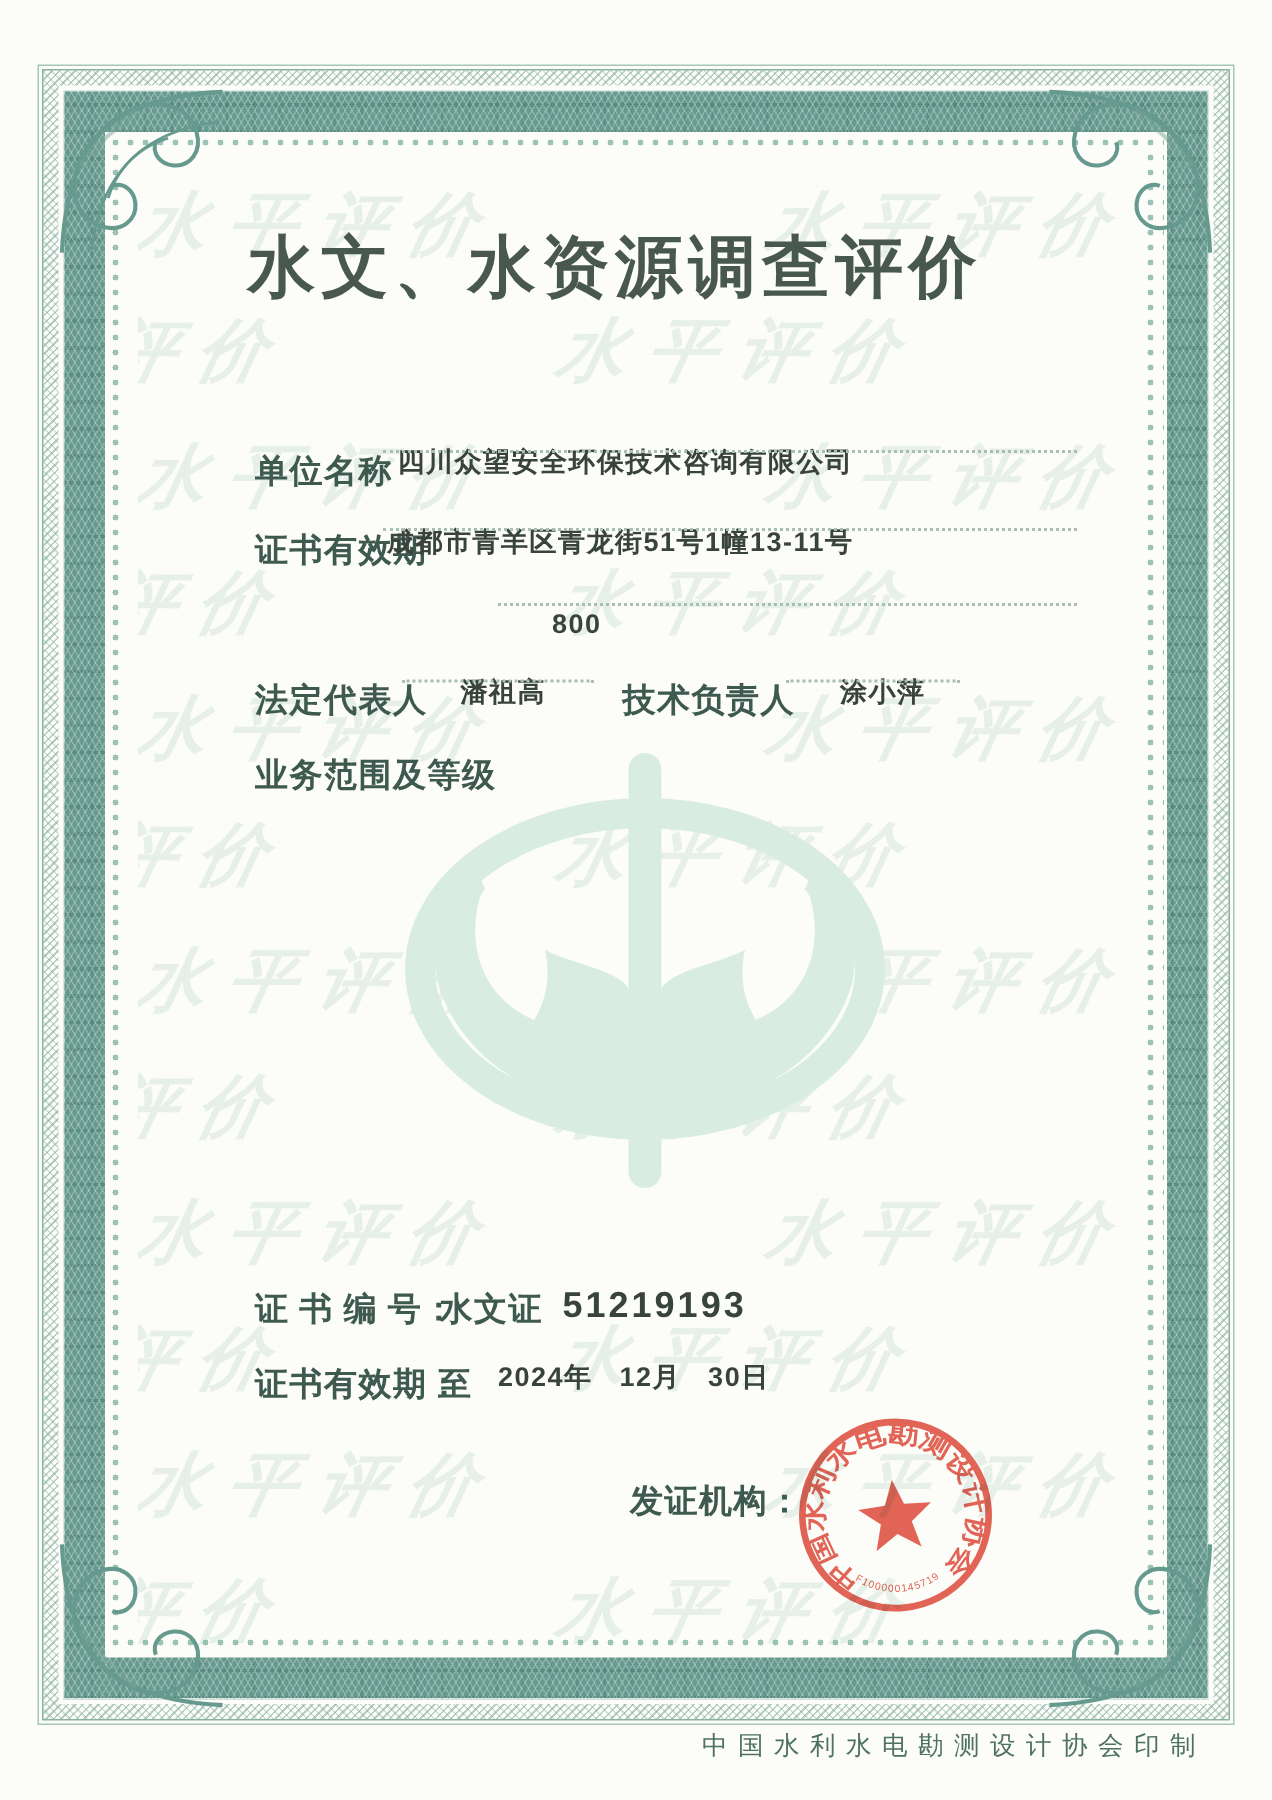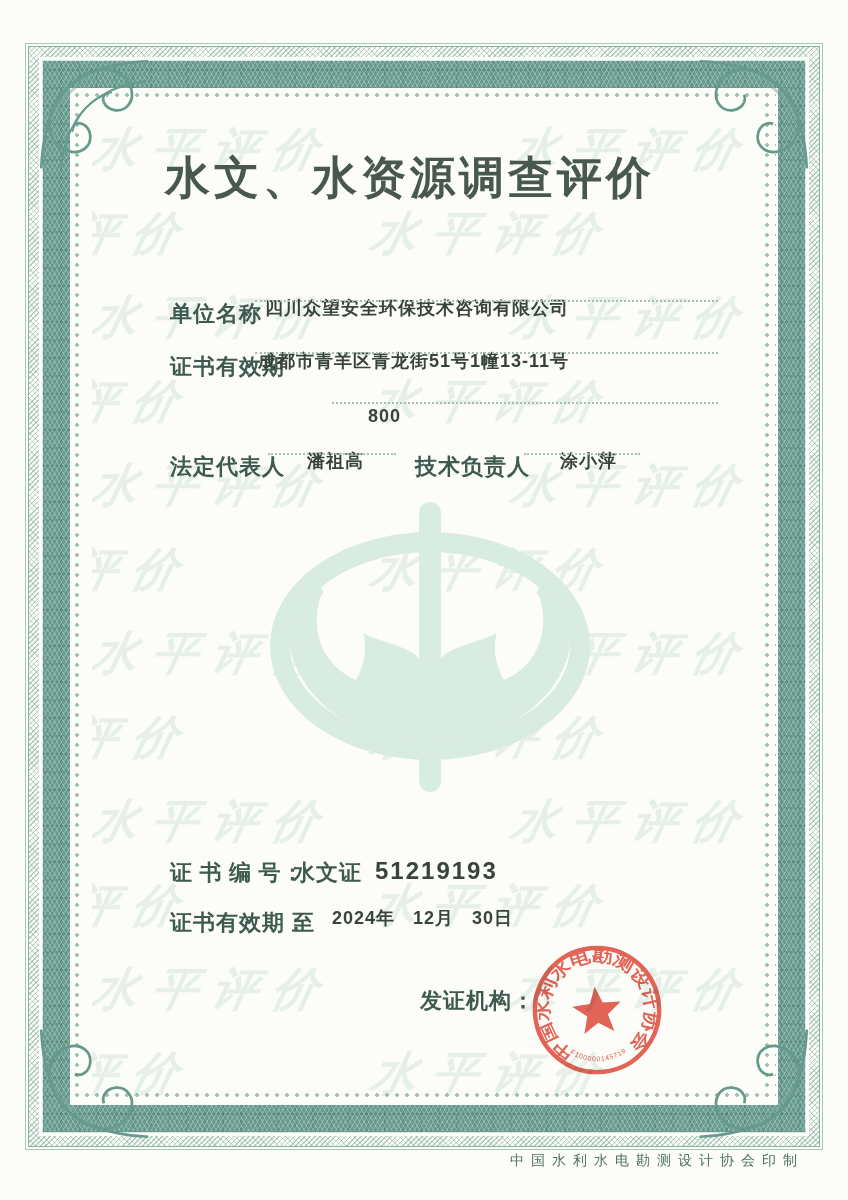--- a/index.html
+++ b/index.html
@@ -85,21 +85,21 @@
   .uline{position:absolute;border-bottom:2px dotted #a9beb4;}
   .scope{
     left:170px;width:578px;
     font-size:21px;line-height:29px;color:#3f4c46;font-weight:500;
   }
   .num{font-size:24px;color:var(--value-ink);font-weight:600;letter-spacing:2px;}
   .dategrp span{margin-right:18px;}
   .footer-print{
     position:absolute;top:1152px;right:44px;z-index:3;
     font-family:"Liberation Serif","DejaVu Serif",serif;
-    font-size:14px;letter-spacing:7px;color:#4e7165;margin-left:28px;
+    font-size:17px;letter-spacing:7px;color:#4e7165;margin-left:28px;
   }
 
   
   .seal{position:absolute;left:528px;top:941px;width:138px;height:138px;z-index:5;
         mix-blend-mode:multiply;opacity:.92;transform:rotate(-6deg);}
 </style>
 </head>
 <body>
 
 <div class="paper">
@@ -207,20 +207,21 @@
     <span class="abs val" style="left:368px;top:406px">800</span>
     <span class="uline" style="left:332px;top:402px;width:386px"></span>
 
     <span class="abs lbl" style="left:170px;top:452px">法定代表人</span>
     <span class="abs val" style="left:307px;top:449px">潘祖高</span>
     <span class="uline" style="left:268px;top:453px;width:128px"></span>
     <span class="abs lbl" style="left:415px;top:452px">技术负责人</span>
     <span class="abs val" style="left:560px;top:449px">涂小萍</span>
     <span class="uline" style="left:524px;top:453px;width:116px"></span>
 
+    <span class="abs lbl" style="left:170px;top:502px">业务范围及等级</span>
 
     <span class="abs lbl" style="left:170px;top:858px">证 书 编 号：</span>
     <span class="abs lbl" style="left:293px;top:858px">水文证</span>
     <span class="abs num" style="left:375px;top:857px">51219193</span>
 
     <span class="abs lbl" style="left:170px;top:908px">证书有效期：</span>
     <span class="abs lbl" style="left:292px;top:908px">至</span>
     <span class="abs val dategrp" style="left:332px;top:906px">
       <span>2024年</span><span>12月</span><span>30日</span>
     </span>

